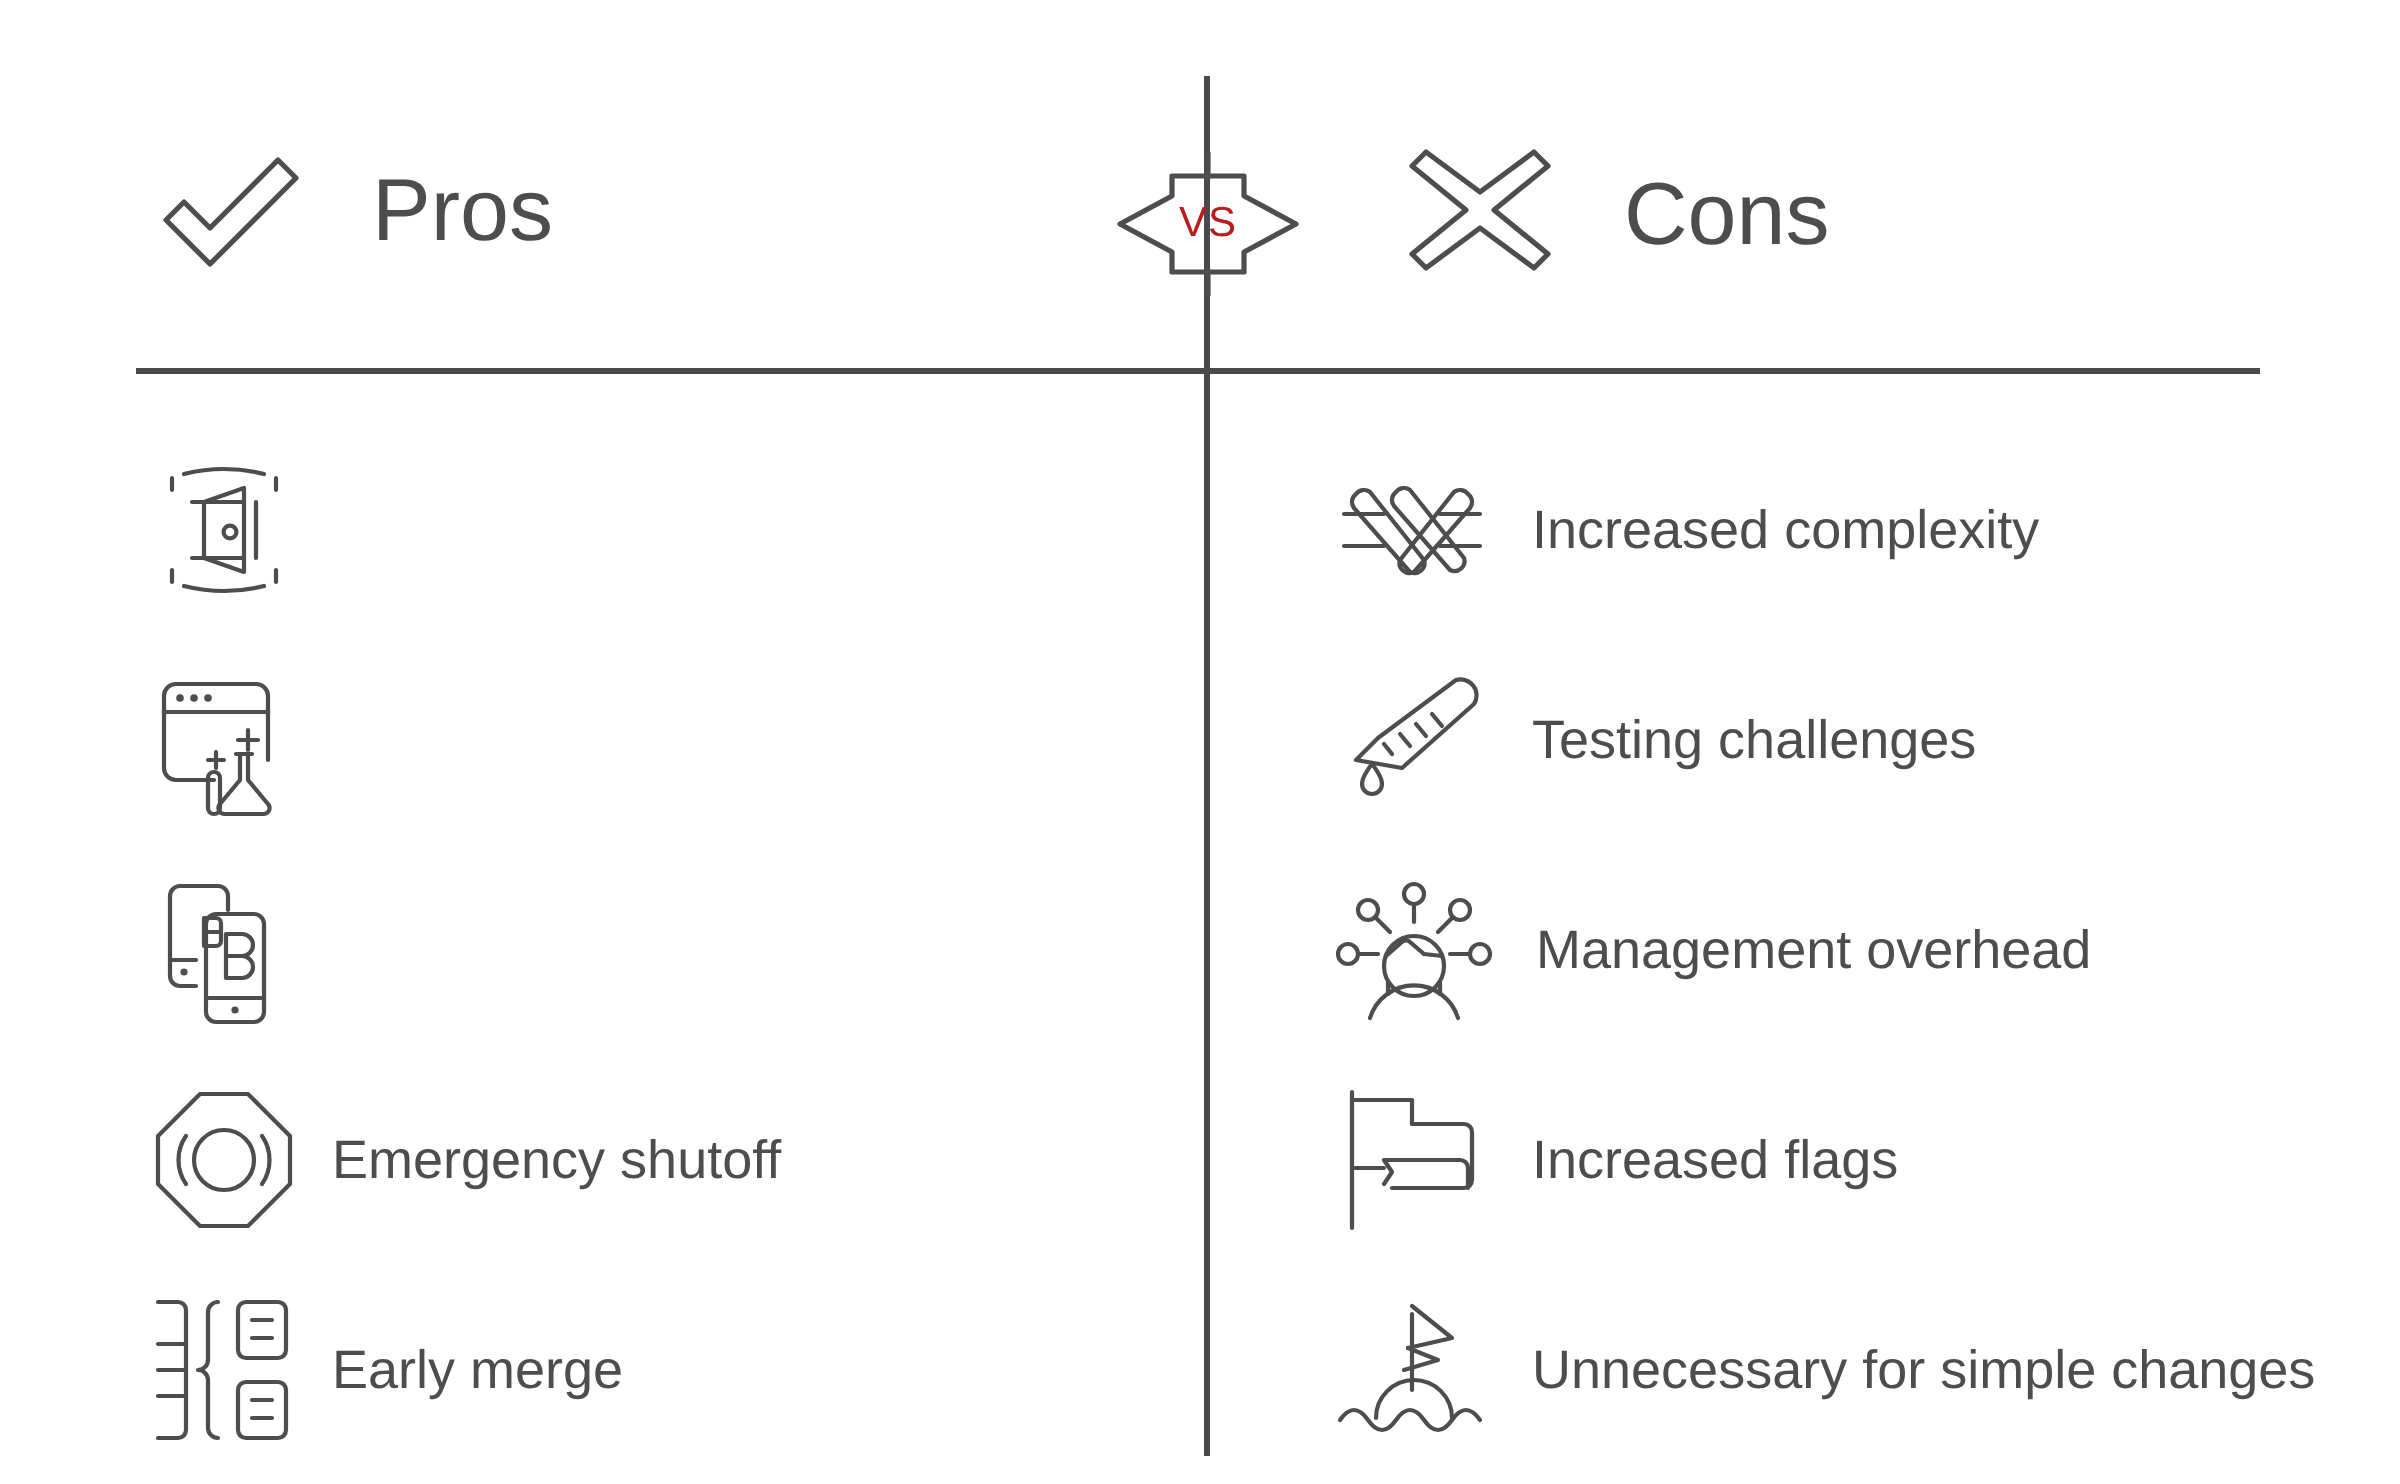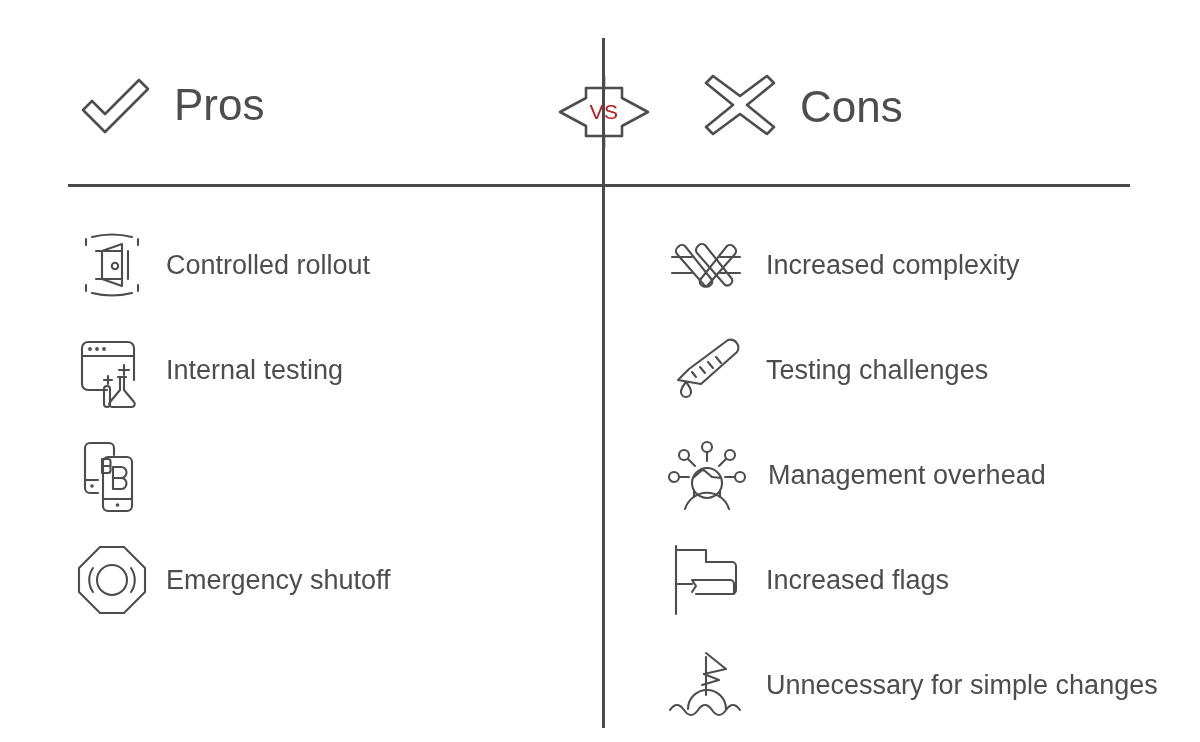--- a/index.html
+++ b/index.html
@@ -33,21 +33,21 @@
     height: 690px;
     background: #4a4a4a;
   }
 
   
   .header-row {
     position: absolute;
     top: 72px;
     display: flex;
     align-items: center;
-    gap: 22px;
+    gap: 34px;
   }
   .header-row.pros { left: 78px; }
   .header-row.cons { left: 702px; }
   .header-title {
     font-size: 44px;
     font-weight: 400;
     color: #4d4d4d;
     letter-spacing: 0px;
     line-height: 1;
   }
@@ -159,40 +159,38 @@
   <div class="item-row">
     <span class="item-icon">
       <svg width="72" height="76" viewBox="0 0 72 76">
         <path class="ln" d="M10 12 L10 18 M16 10 Q36 5 56 10 M62 12 L62 18"></path>
         <path class="ln" d="M10 64 L10 58 M16 66 Q36 71 56 66 M62 64 L62 58"></path>
         <path class="ln" d="M20 24 L46 24 M52 24 L52 52 M20 52 L46 52"></path>
         <path class="ln" d="M46 17 L46 59 L26 52 L26 24 Z"></path>
         <circle class="ln" cx="39" cy="39" r="3.2"></circle>
       </svg>
     </span>
-    <span class="item-label">Controlled rollout</span>
   </div>
 
   <div class="item-row">
     <span class="item-icon">
       <svg width="76" height="76" viewBox="0 0 76 76">
         <path class="ln" d="M8 16 a6 6 0 0 1 6-6 L54 10 a6 6 0 0 1 6 6 L60 48"></path>
         <path class="ln" d="M8 16 L8 52 a6 6 0 0 0 6 6 L33 58"></path>
         <path class="ln" d="M8 24 L60 24"></path>
         <circle class="fl" cx="16" cy="17" r="1.9"></circle>
         <circle class="fl" cx="23" cy="17" r="1.9"></circle>
         <circle class="fl" cx="30" cy="17" r="1.9"></circle>
         <path class="ln" d="M46 45 L46 58 L36 70 a3 3 0 0 0 2 5 L58 75 a3 3 0 0 0 2 -5 L50 58 L50 45 Z"></path>
         <path class="ln" d="M44 45 L52 45"></path>
         <path class="ln" d="M30 57 a3 3 0 0 1 3 -3 a3 3 0 0 1 3 3 L36 72 a3 3 0 0 1 -6 0 Z"></path>
         <path class="ln" d="M50 33 L50 43 M45 38 L55 38"></path>
         <path class="ln" d="M34 44 L34 52 M30 48 L38 48"></path>
       </svg>
     </span>
-    <span class="item-label">Internal testing</span>
   </div>
 
   <div class="item-row">
     <span class="item-icon">
       <svg width="72" height="80" viewBox="0 0 72 80">
         <path class="ln" d="M30 8 L14 8 a5 5 0 0 0 -5 5 L9 53 a5 5 0 0 0 5 5 L22 58"></path>
         <path class="ln" d="M30 8 L33 8 a5 5 0 0 1 5 5 L38 20"></path>
         <path class="ln" d="M9 45 L22 45"></path>
         <circle class="fl" cx="16" cy="51" r="1.8"></circle>
         <path class="ln" d="M26 24 L26 38 M26 31 L34 31 M26 24 L32 24 a2.5 2.5 0 0 1 2.5 2.5 L34.5 35.5 a2.5 2.5 0 0 1 -2.5 2.5 L26 38"></path>
@@ -209,20 +207,34 @@
       <svg width="76" height="76" viewBox="0 0 76 76">
         <path class="ln" d="M26 5 L50 5 L71 26 L71 50 L50 71 L26 71 L5 50 L5 26 Z"></path>
         <circle class="ln" cx="38" cy="38" r="15"></circle>
         <path class="ln" d="M19 26 a21 21 0 0 0 0 24"></path>
         <path class="ln" d="M57 26 a21 21 0 0 1 0 24"></path>
       </svg>
     </span>
     <span class="item-label">Emergency shutoff</span>
   </div>
 
+  <div class="item-row">
+    <span class="item-icon">
+      <svg width="74" height="80" viewBox="0 0 74 80">
+        <path class="ln" d="M4 6 L14 6 a4 4 0 0 1 4 4 L18 70 a4 4 0 0 1 -4 4 L4 74"></path>
+        <path class="ln" d="M4 27 L18 27 M4 40 L18 40 M4 53 L18 53"></path>
+        <path class="ln" d="M34 6 a5 5 0 0 0 -5 5 L29 35 a5 5 0 0 1 -5 5 a5 5 0 0 1 5 5 L29 69 a5 5 0 0 0 5 5"></path>
+        <path class="ln" d="M48 6 L64 6 a4 4 0 0 1 4 4 L68 30 a4 4 0 0 1 -4 4 L48 34 a4 4 0 0 1 -4 -4 L44 10 a4 4 0 0 1 4 -4 Z"></path>
+        <path class="ln" d="M51 15 L61 15 M51 24 L61 24"></path>
+        <path class="ln" d="M48 46 L64 46 a4 4 0 0 1 4 4 L68 70 a4 4 0 0 1 -4 4 L48 74 a4 4 0 0 1 -4 -4 L44 50 a4 4 0 0 1 4 -4 Z"></path>
+        <path class="ln" d="M51 55 L61 55 M51 64 L61 64"></path>
+      </svg>
+    </span>
+    <span class="item-label">Early merge</span>
+  </div>
 
 </div>
 
 <div class="column cons">
 
   <div class="item-row">
     <span class="item-icon">
       <svg width="76" height="60" viewBox="0 0 76 60">
         <path class="ln" d="M4 22 L24 22 M4 38 L24 38 M52 22 L72 22 M52 38 L72 38"></path>
         <path class="ln" d="M10 12 a5 5 0 0 1 7 -1 L44 45 a5 5 0 0 1 -7 6 L9 19 a5 5 0 0 1 1 -7 Z"></path>

